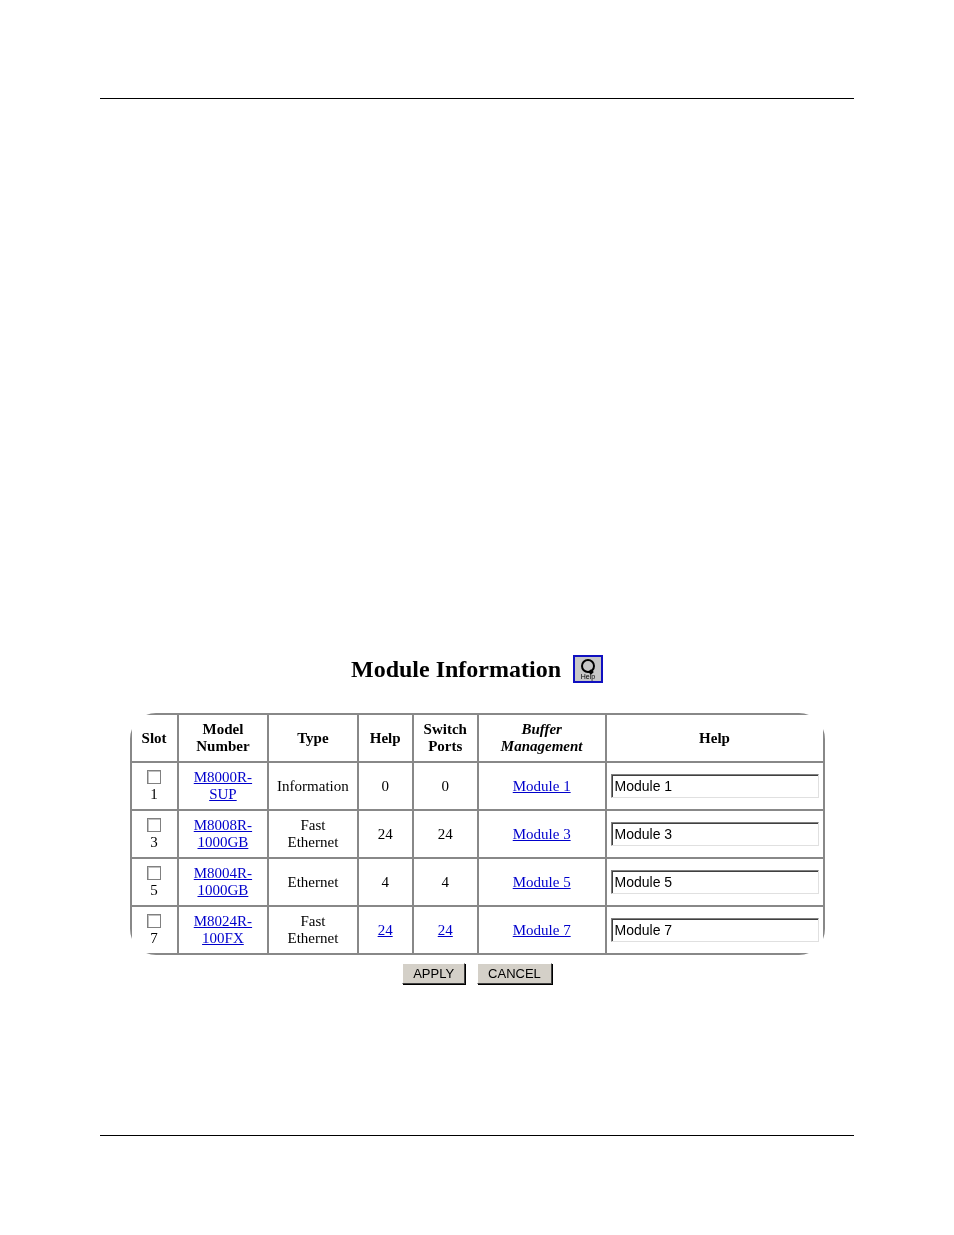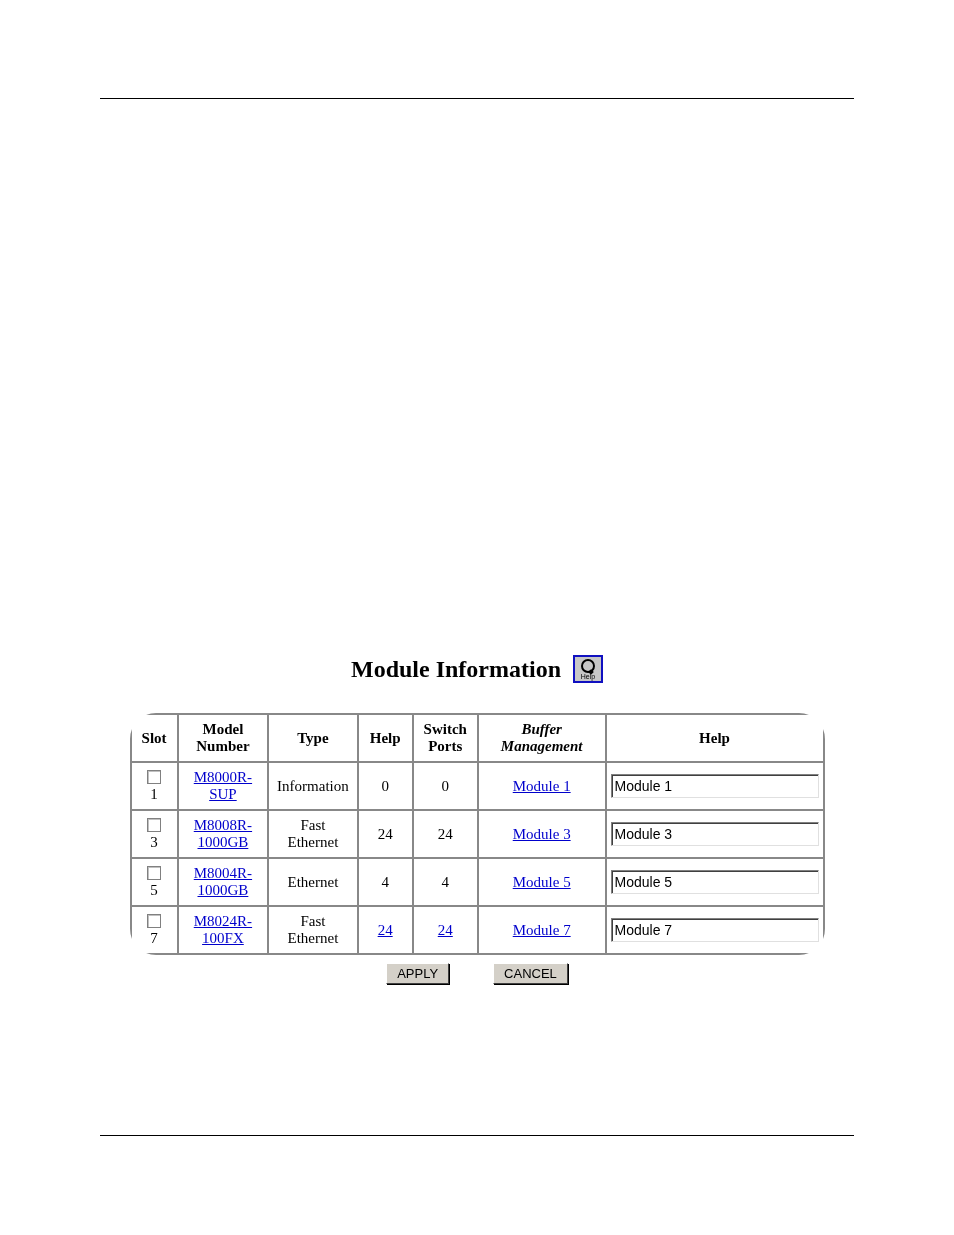--- a/index.html
+++ b/index.html
@@ -147,21 +147,21 @@
   .win-btn {
     font-family: Arial, sans-serif;
     font-size: 13px;
     background: #d4d0c8;
     border-top: 1px solid #fff;
     border-left: 1px solid #fff;
     border-right: 1px solid #404040;
     border-bottom: 1px solid #404040;
     box-shadow: 1px 1px 0 #000;
     padding: 2px 10px;
-    margin: 0 20px;
+    margin: 0 4px;
     cursor: pointer;
     display: inline-block;
   }
   .col-slot   { width: 38px; }
   .col-model  { width: 82px; }
   .col-type   { width: 80px; }
   .col-ports  { width: 46px; }
   .col-switch { width: 56px; }
   .col-buffer { width: 120px; font-style: italic; }
   .col-name   { }

